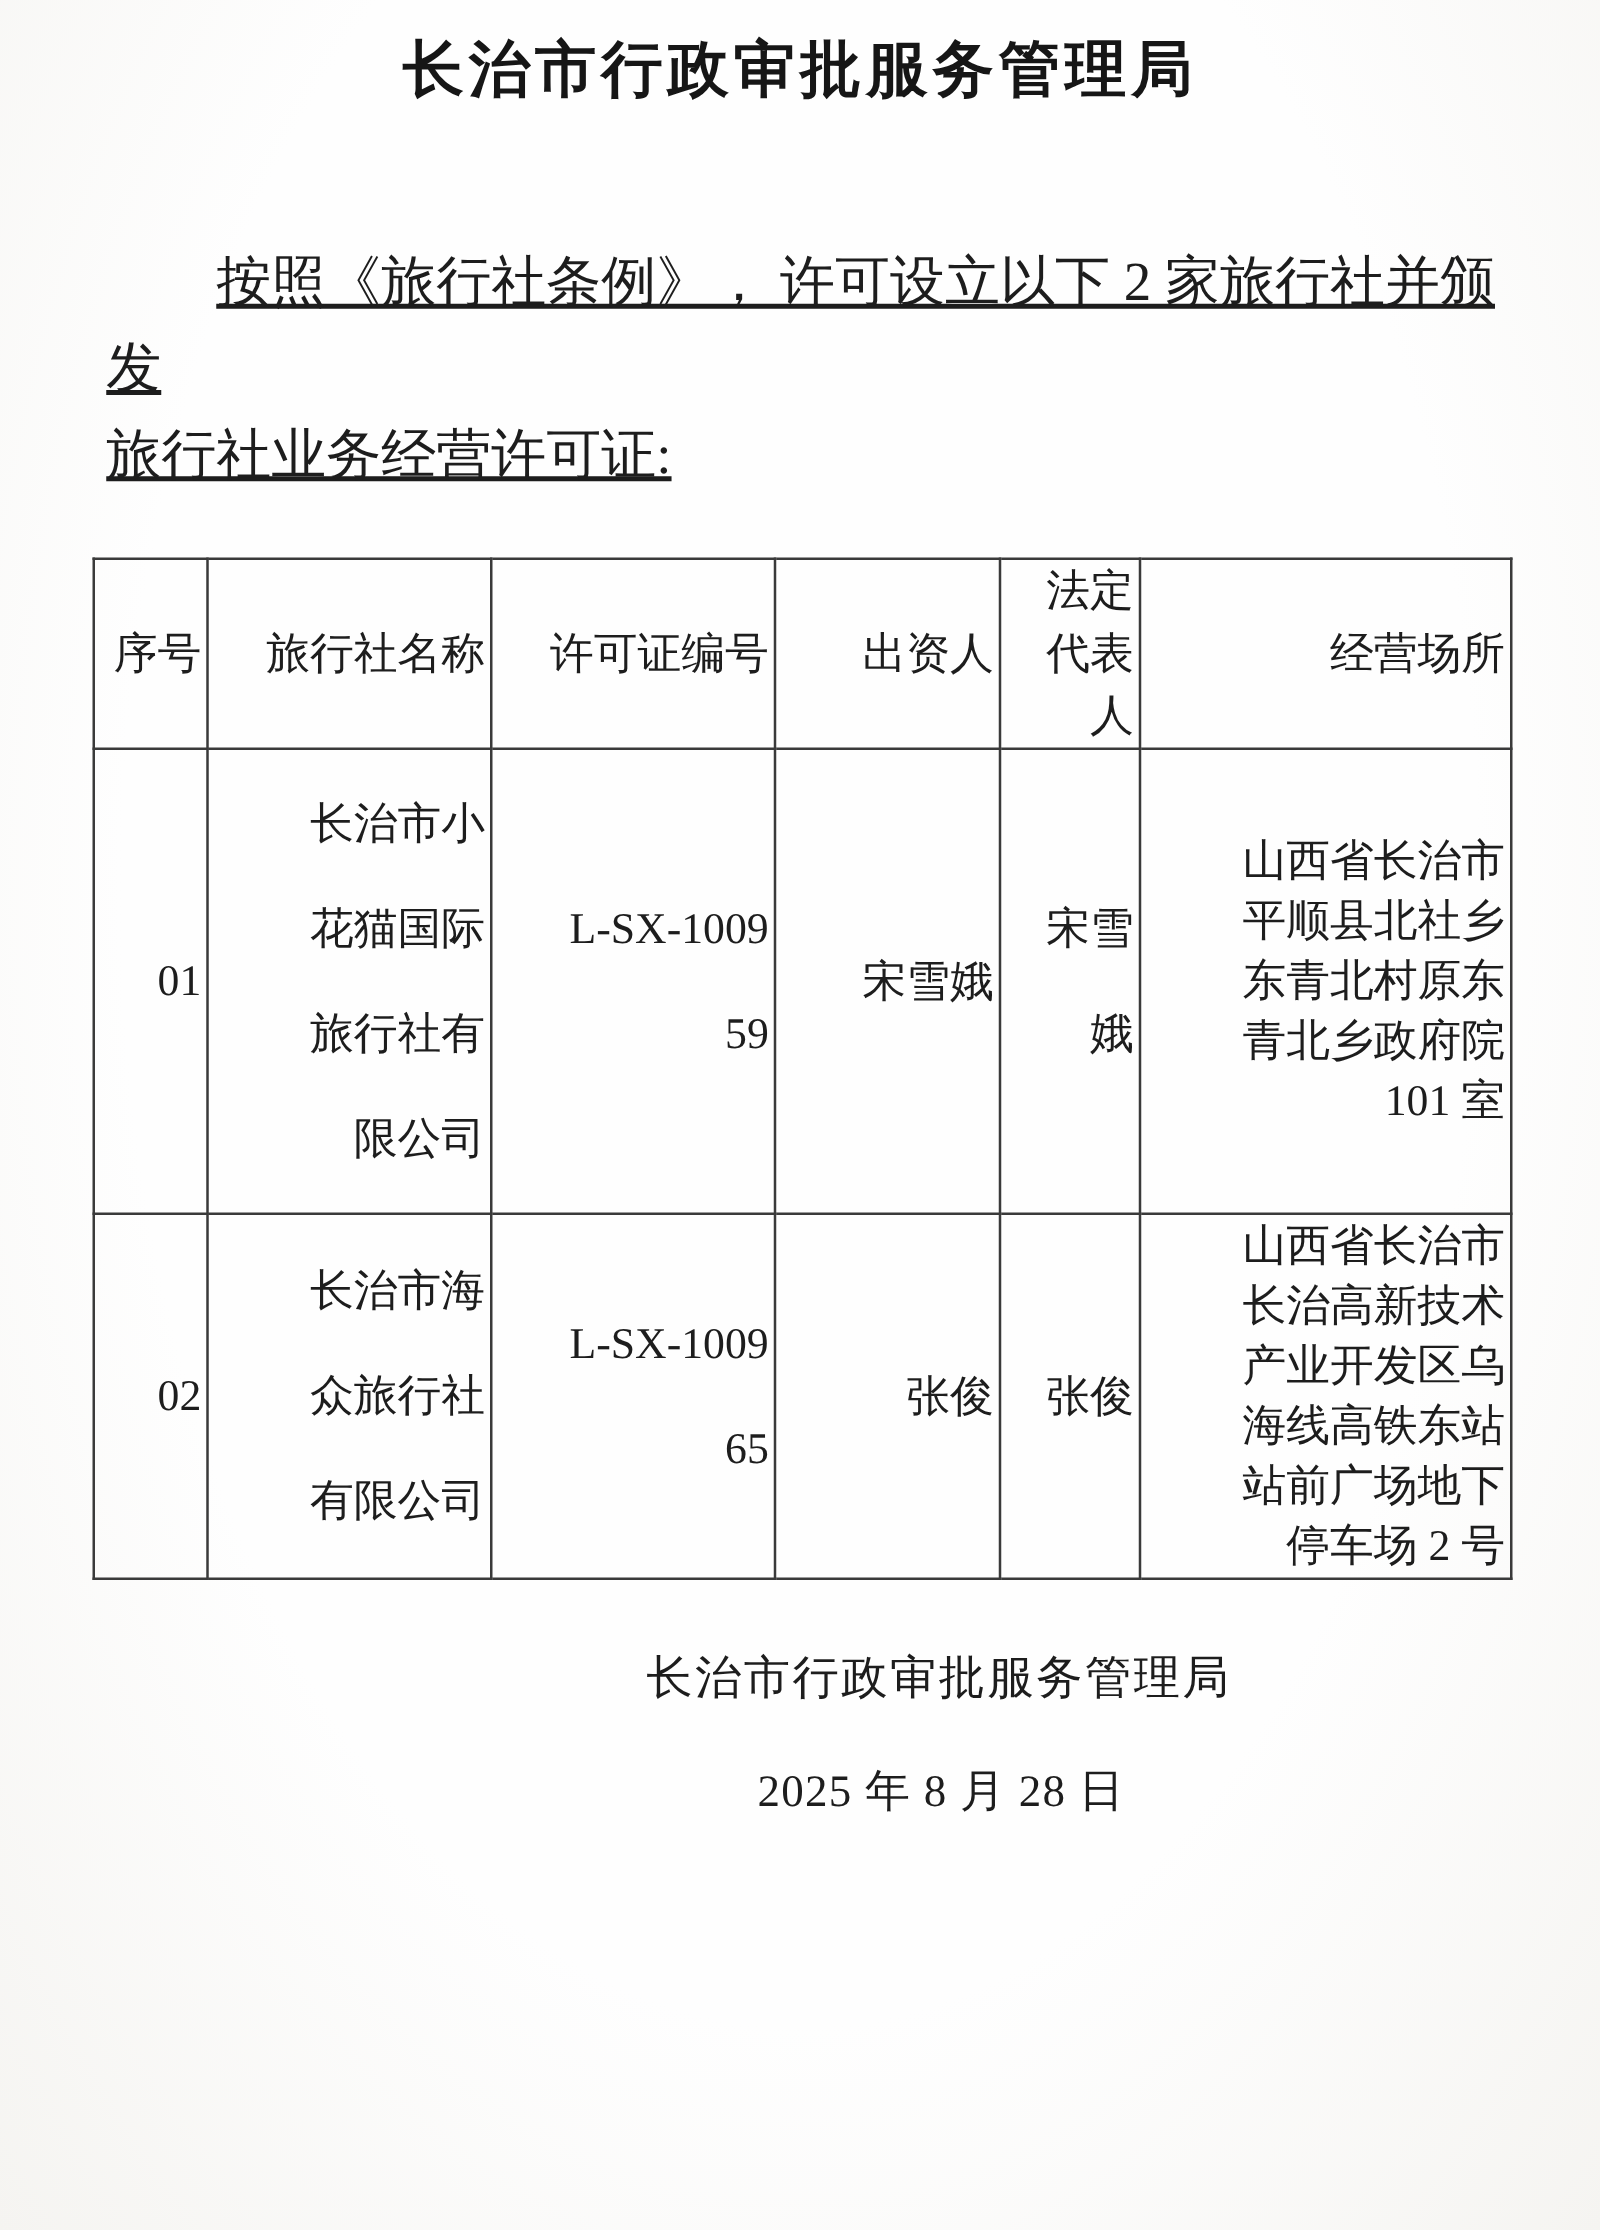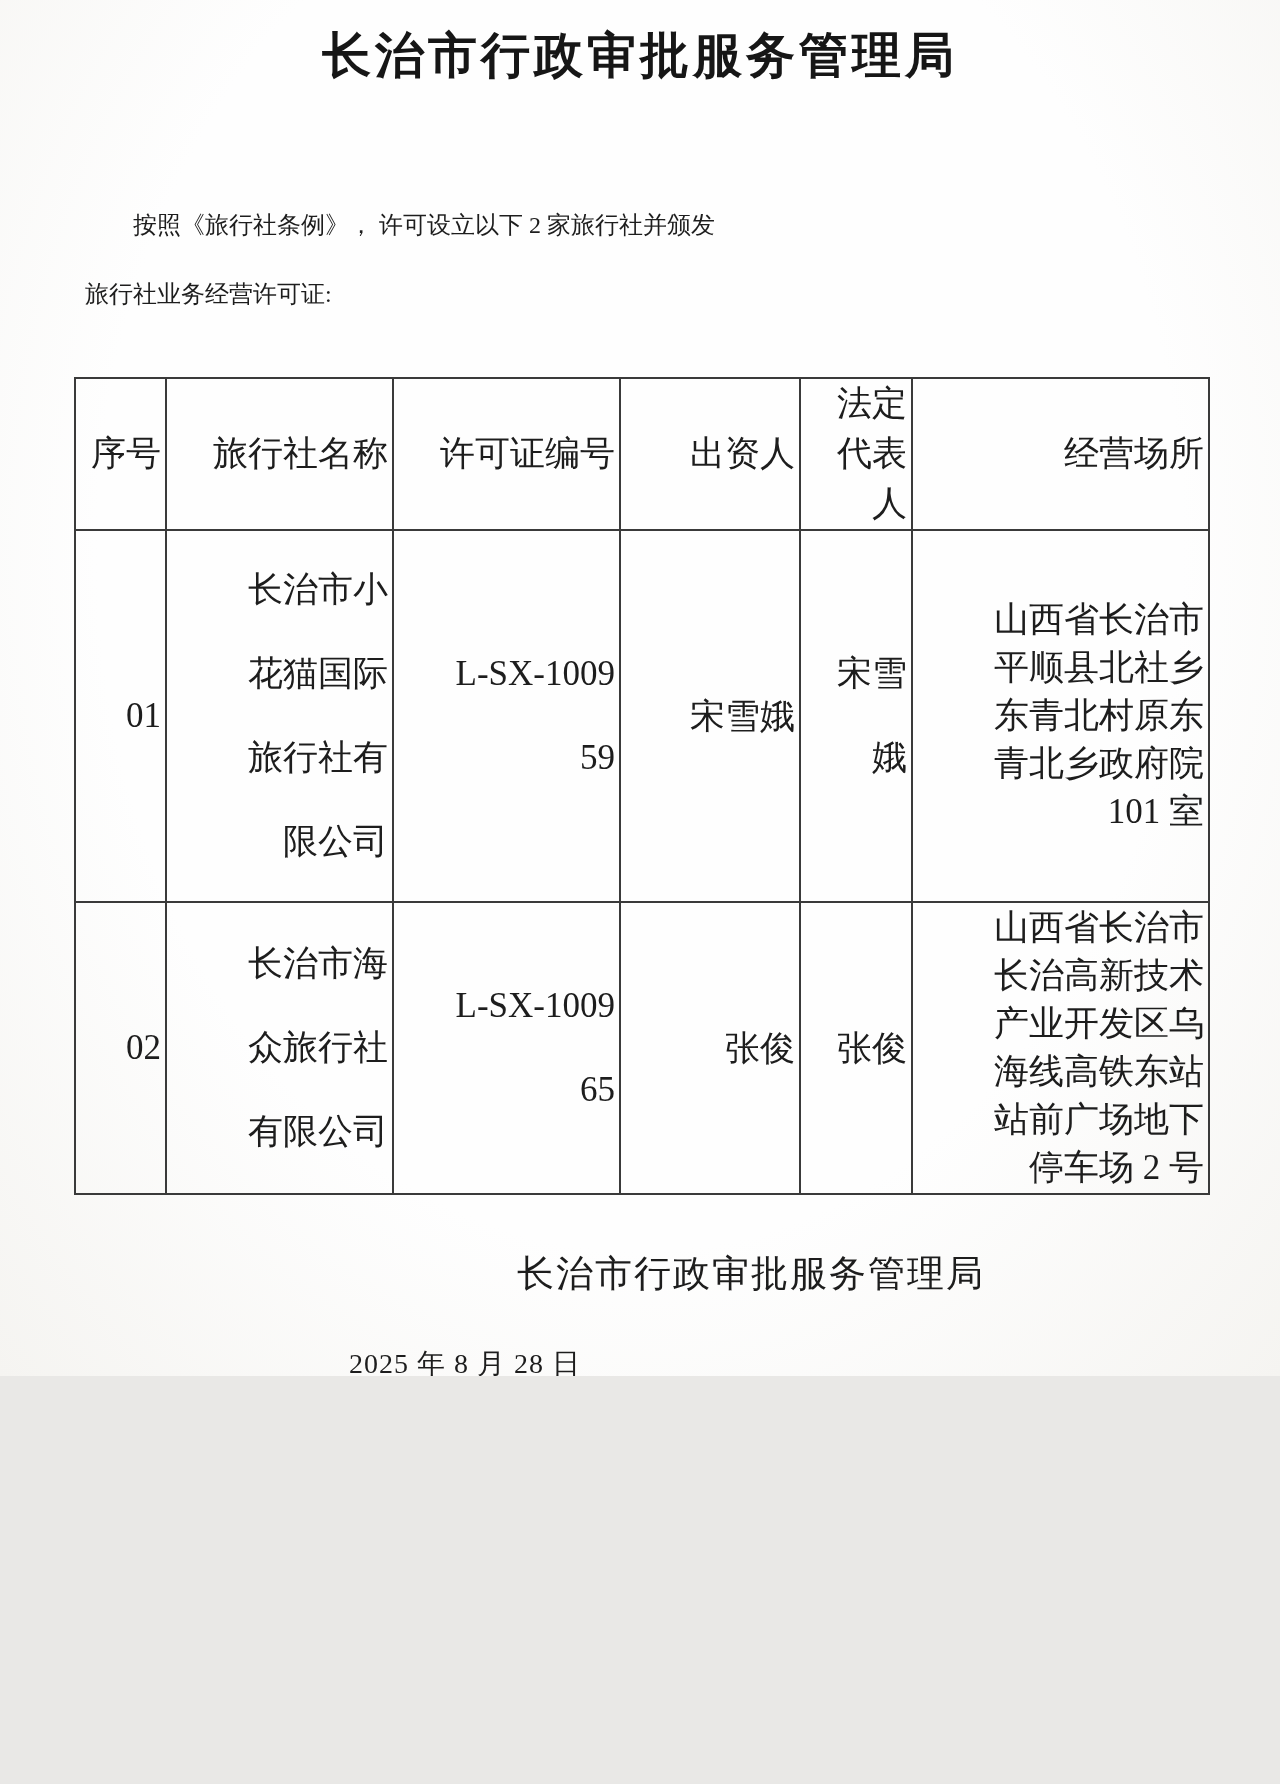--- a/index.html
+++ b/index.html
@@ -3,21 +3,21 @@
 <meta charset="utf-8">
 <style>
   html, body {
     margin: 0;
     padding: 0;
     background: #e9e8e6;
   }
   .page {
     position: relative;
     width: 1280px;
-    height: 1376px;
+    height: 1784px;
     margin: 0 auto;
     background: radial-gradient(ellipse at 50% 40%, #fefefe 60%, #f5f4f1 100%);
     font-family: "Liberation Serif", "DejaVu Serif", serif;
     color: #1d1d1d;
     overflow: hidden;
   }
   .title-block {
     padding-top: 22px;
     text-align: center;
   }
@@ -30,24 +30,25 @@
   }
   .doc-number {
     margin-top: 18px;
     text-align: center;
     font-size: 38px;
     letter-spacing: 2px;
     line-height: 46px;
   }
   .body-para {
     margin: 102px 70px 0 85px;
-    font-size: 24px;
+    font-size: 44px;
     line-height: 69px;
     text-indent: 2em;
     white-space: pre-line;
+    text-decoration: underline;
   }
   table.license-table {
     border-collapse: collapse;
     table-layout: fixed;
     width: 1134px;
     margin: 48px 0 0 74px;
   }
   .license-table td {
     border: 2px solid #3a3a3a;
     text-align: right;
@@ -71,22 +72,22 @@
   }
   .issuer {
     margin: 56px 295px 0 0;
     text-align: right;
     font-size: 37px;
     letter-spacing: 2px;
     line-height: 46px;
   }
   .issue-date {
     margin: 44px 380px 0 0;
-    text-align: center;
-    font-size: 28px;
+    text-align: right;
+    font-size: 36px;
     letter-spacing: 1px;
     line-height: 46px;
     padding-left: 30px;
   }
 </style>
 </head>
 <body>
 
 <div class="page">
 

